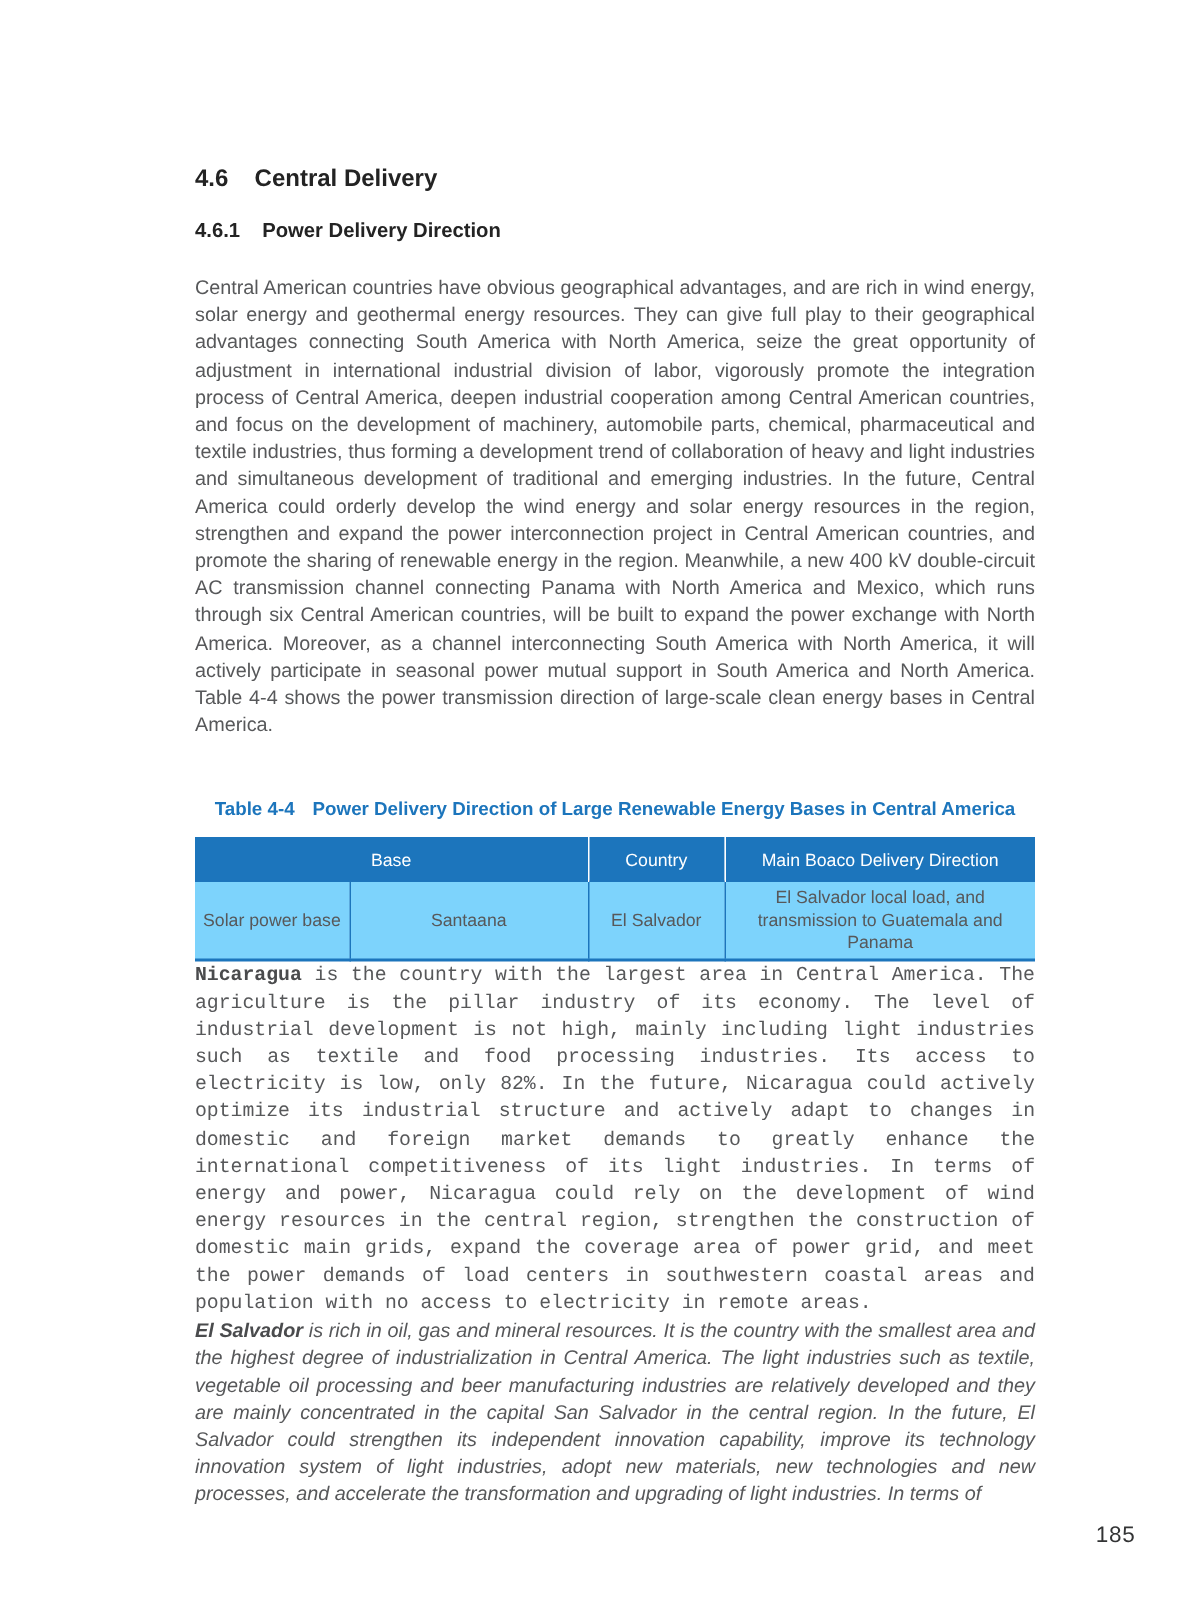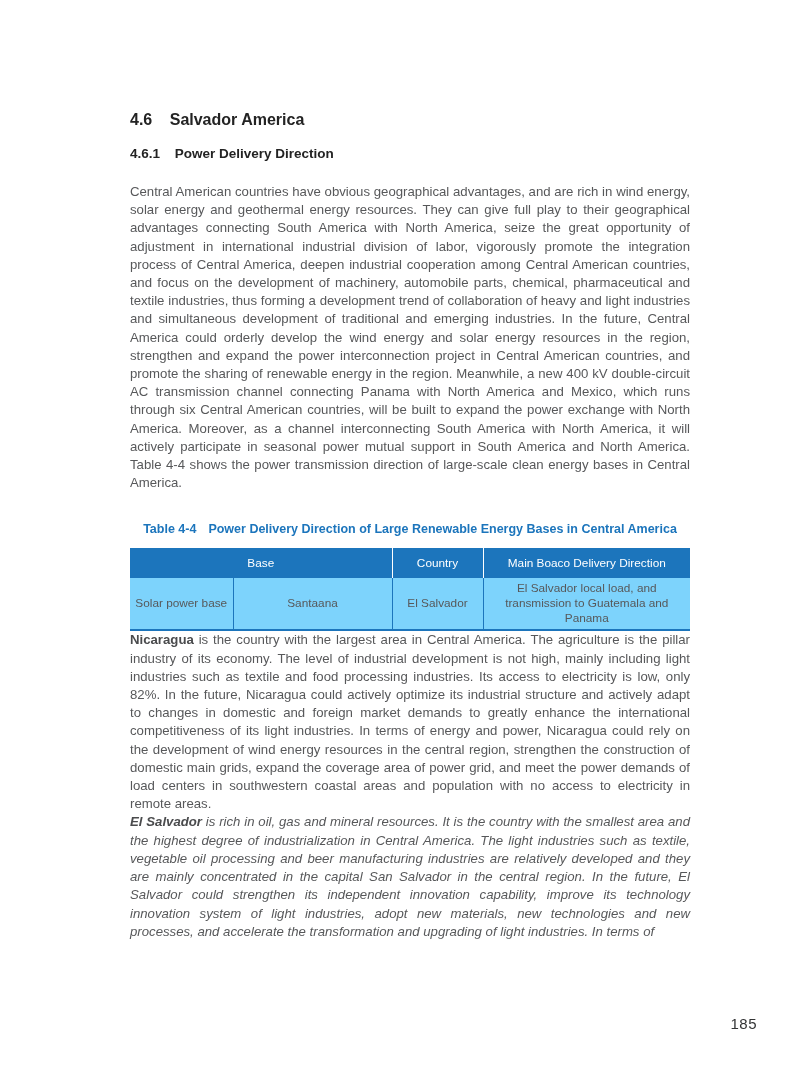--- a/index.html
+++ b/index.html
@@ -35,21 +35,21 @@
   h2.subsection-heading .h-num { margin-right: 11px; }
   p.body-par {
     margin: 0;
     font-size: 13.2px;
     line-height: 18.2px;
     text-align: justify;
     color: #57585a;
   }
   p.body-par .lead { font-weight: bold; color: #4a4b4d; }
   .table-caption {
-    margin-top: 30px;
+    margin-top: 40px;
     margin-bottom: 12px;
     text-align: center;
     font-size: 12.5px;
     font-weight: bold;
     color: #1c75bc;
   }
   .table-caption .cap-label { margin-right: 12px; }
   table.data-table {
     width: 560px;
     border-collapse: collapse;
@@ -73,40 +73,40 @@
     text-align: center;
     vertical-align: middle;
     padding: 3px 5px;
     line-height: 15px;
     border-top: 1px solid #1c75bc;
     border-left: 1px solid #1c75bc;
   }
   table.data-table tbody td:first-child { border-left: none; }
   table.data-table tbody tr.row-plain td { height: 25px; background: #ffffff; }
   table.data-table tbody tr.row-alt td { height: 43px; background: #7dd3fc; }
-  .par-after-table { margin-top: 21px; }
+  .par-after-table { margin-top: 21px; font-family: Liberation Mono, monospace; }
   .par-gap { margin-top: 15px; font-style: italic; }
   .page-number {
     position: absolute;
     top: 1015px;
     right: 36px;
     font-size: 15px;
     color: #333435;
     letter-spacing: 0.5px;
   }
 </style>
 </head>
 <body>
 
 <div class="page">
   <div class="content">
 
     <h1 class="section-heading">
       <span class="h-num">4.6</span>
-      <span>Salvador America</span>
+      <span>Central Delivery</span>
     </h1>
 
     <h2 class="subsection-heading">
       <span class="h-num">4.6.1</span>
       <span>Power Delivery Direction</span>
     </h2>
 
     <p class="body-par">Central American countries have obvious geographical advantages, and are rich in wind energy, solar energy and geothermal energy resources. They can give full play to their geographical advantages connecting South America with North America, seize the great opportunity of adjustment in international industrial division of labor, vigorously promote the integration process of Central America, deepen industrial cooperation among Central American countries, and focus on the development of machinery, automobile parts, chemical, pharmaceutical and textile industries, thus forming a development trend of collaboration of heavy and light industries and simultaneous development of traditional and emerging industries. In the future, Central America could orderly develop the wind energy and solar energy resources in the region, strengthen and expand the power interconnection project in Central American countries, and promote the sharing of renewable energy in the region. Meanwhile, a new 400 kV double-circuit AC transmission channel connecting Panama with North America and Mexico, which runs through six Central American countries, will be built to expand the power exchange with North America. Moreover, as a channel interconnecting South America with North America, it will actively participate in seasonal power mutual support in South America and North America. Table 4-4 shows the power transmission direction of large-scale clean energy bases in Central America.</p>
 
     <div class="table-caption">

